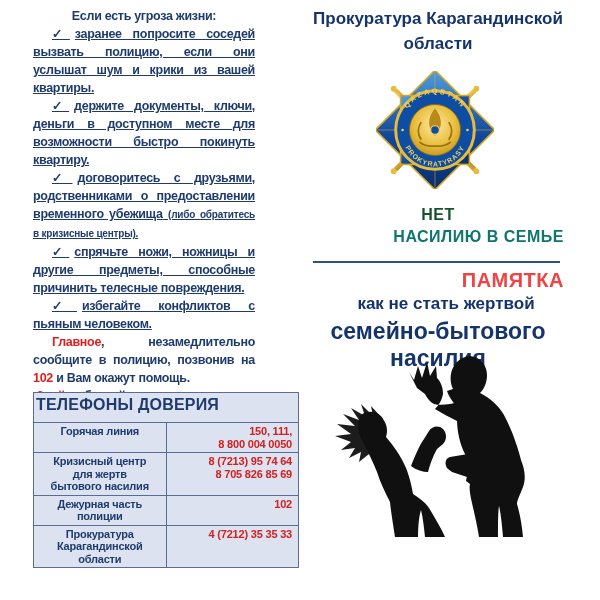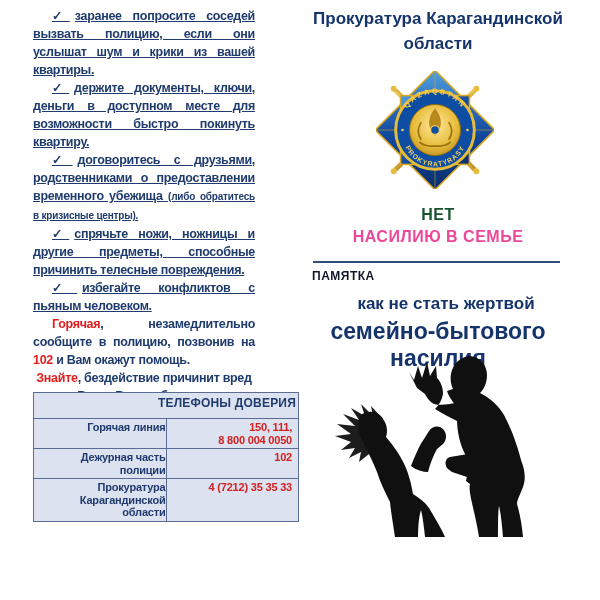--- a/index.html
+++ b/index.html
@@ -24,94 +24,100 @@
   
   .phones{
     position:absolute;left:33px;top:392px;width:266px;
     border-collapse:collapse;background:#dce2ef;table-layout:fixed;
   }
   .phones th,.phones td{
     border:1.5px solid #5a6b94;vertical-align:top;
     font-family:"Liberation Sans",sans-serif;font-weight:bold;
   }
   .phones th{
-    font-size:12px;color:#1f3b6d;text-align:right;
+    font-size:16px;color:#1f3b6d;text-align:left;
     padding:3px 2px 8px 2px;letter-spacing:0.2px;
   }
   .phones td.lbl{
     width:140px;font-size:11px;line-height:12.5px;letter-spacing:-0.2px;
-    color:#1f3b6d;text-align:right;padding:2px 0;
+    color:#1f3b6d;text-align:center;padding:2px 12px;
   }
   .phones td.num{
     font-size:11px;line-height:12.5px;letter-spacing:-0.2px;
     color:#d42020;text-align:right;padding:2px 6px;white-space:pre-line;
   }
   
   .org-title{
     position:absolute;left:312px;top:6px;width:252px;text-align:center;
     font-size:17px;line-height:25px;color:#14346b;
   }
   .slogan-no{
     position:absolute;left:312px;top:205px;width:252px;text-align:center;
     font-size:16px;line-height:20px;color:#14532d;letter-spacing:0.5px;
   }
   .slogan-rest{
-    position:absolute;left:312px;top:227px;width:252px;text-align:center;
-    font-size:16px;line-height:20px;color:#ec4899;letter-spacing:0.5px;
+    position:absolute;left:312px;top:227px;width:252px;text-align:right;
+    font-size:16px;line-height:20px;color:#0f766e;letter-spacing:0.5px;
   }
   .divider{
     position:absolute;left:313px;top:261px;width:247px;height:0;
     border-top:2px solid #31507f;
   }
   .memo-title{
-    position:absolute;left:312px;top:269px;width:252px;text-align:left;
-    font-size:12px;color:#0f172a;letter-spacing:0.5px;
+    position:absolute;left:312px;top:269px;width:252px;text-align:right;
+    font-size:20px;color:#ef4444;letter-spacing:0.5px;
   }
   .memo-l1{
     position:absolute;left:320px;top:294px;width:252px;text-align:center;
     font-size:17px;color:#14346b;
   }
   .memo-l2{
     position:absolute;left:312px;top:318px;width:252px;text-align:center;
     font-size:23px;color:#14346b;
   }
   .emblem{position:absolute;left:376px;top:71px;}
   .silhouette{position:absolute;left:333px;top:342px;}
 </style>
 </head>
 <body>
 
 <div class="page">
 
   <div class="left-col">
+    <p class="intro">Если есть угроза жизни:</p>
 
     <p class="bullet"><span class="chk">✓</span><span>заранее попросите соседей вызвать полицию, если они услышат шум и крики из вашей квартиры.</span></p>
 
     <p class="bullet"><span class="chk">✓</span><span>держите документы, ключи, деньги в доступном месте для возможности быстро покинуть квартиру.</span></p>
 
     <p class="bullet"><span class="chk">✓</span><span>договоритесь с друзьями, родственниками о предоставлении временного убежища</span> <span class="sm">(либо обратитесь в кризисные центры).</span></p>
 
     <p class="bullet"><span class="chk">✓</span><span>спрячьте ножи, ножницы и другие предметы, способные причинить телесные повреждения.</span></p>
 
     <p class="bullet"><span class="chk">✓</span><span>избегайте конфликтов с пьяным человеком.</span></p>
 
-    <p class="note"><span class="red">Горячая</span><span>, незамедлительно сообщите в полицию, позвонив на </span><span class="red">102</span><span> и Вам окажут помощь.</span></p>
+    <p class="note"><span class="red">Главное</span><span>, незамедлительно сообщите в полицию, позвонив на </span><span class="red">102</span><span> и Вам окажут помощь.</span></p>
 
     <p class="center-note"><span class="red">Знайте</span><span>, бездействие причинит вред Вам и Вашим близким</span></p>
   </div>
 
   <table class="phones">
     <tbody>
       <tr>
         <th colspan="2">ТЕЛЕФОНЫ ДОВЕРИЯ</th>
       </tr>
       <tr>
         <td class="lbl">Горячая линия</td>
         <td class="num">150, 111,
 8 800 004 0050</td>
+      </tr>
+      <tr>
+        <td class="lbl">Кризисный центр для жертв бытового насилия</td>
+        <td class="num">8 (7213) 95 74 64
+8 705 826 85 69</td>
       </tr>
       <tr>
         <td class="lbl">Дежурная часть полиции</td>
         <td class="num">102</td>
       </tr>
       <tr>
         <td class="lbl">Прокуратура Карагандинской области</td>
         <td class="num">4 (7212) 35 35 33</td>
       </tr>
     </tbody>

